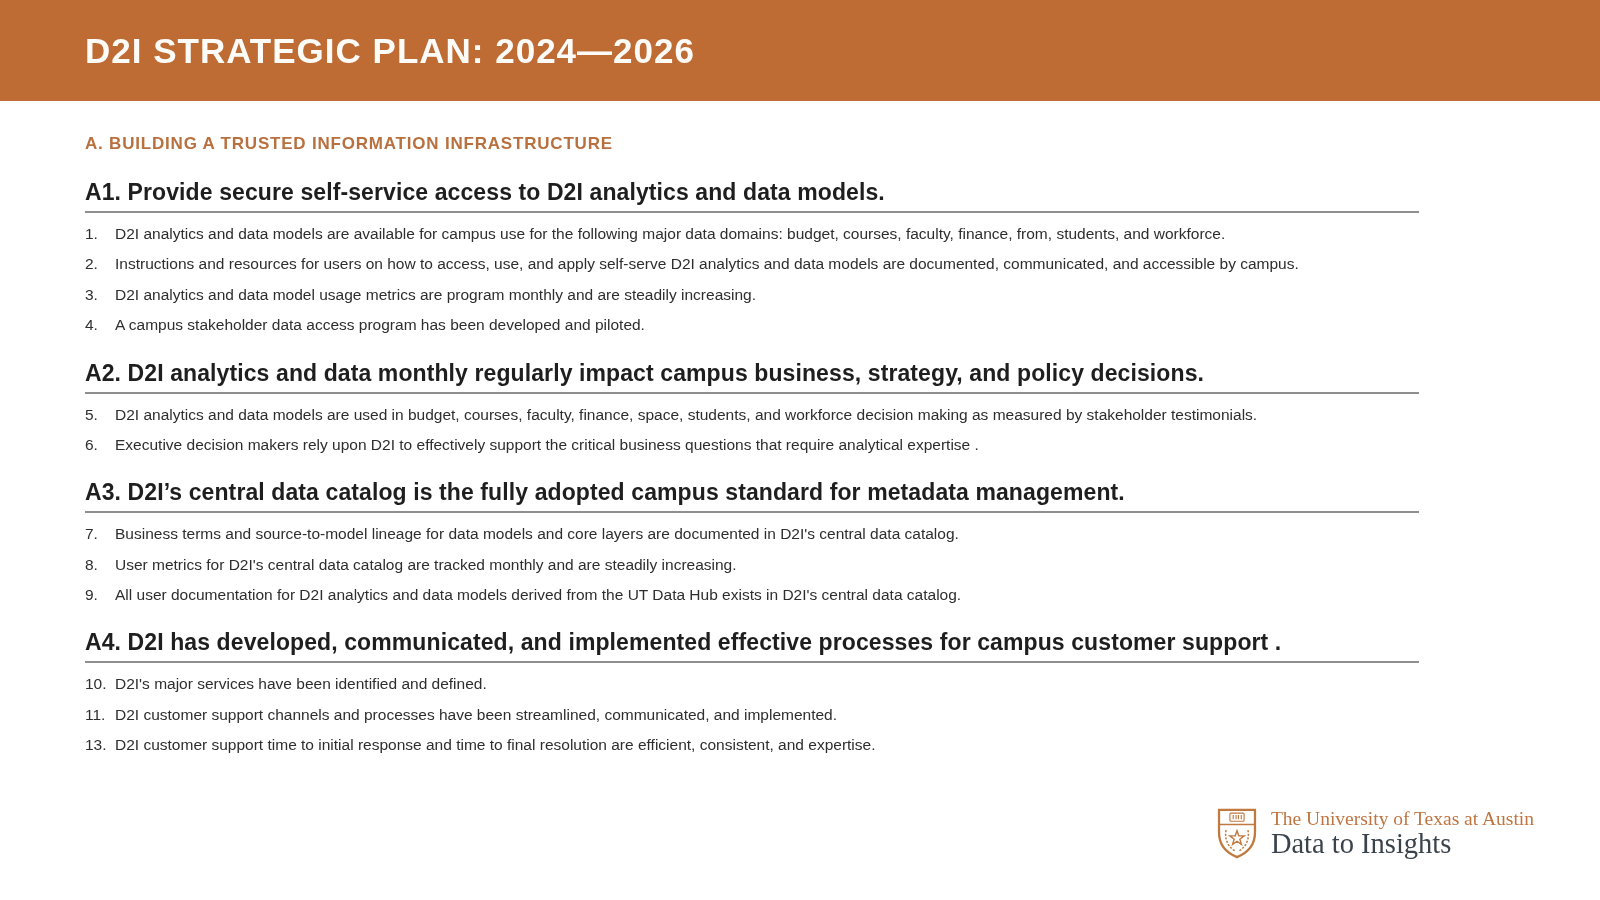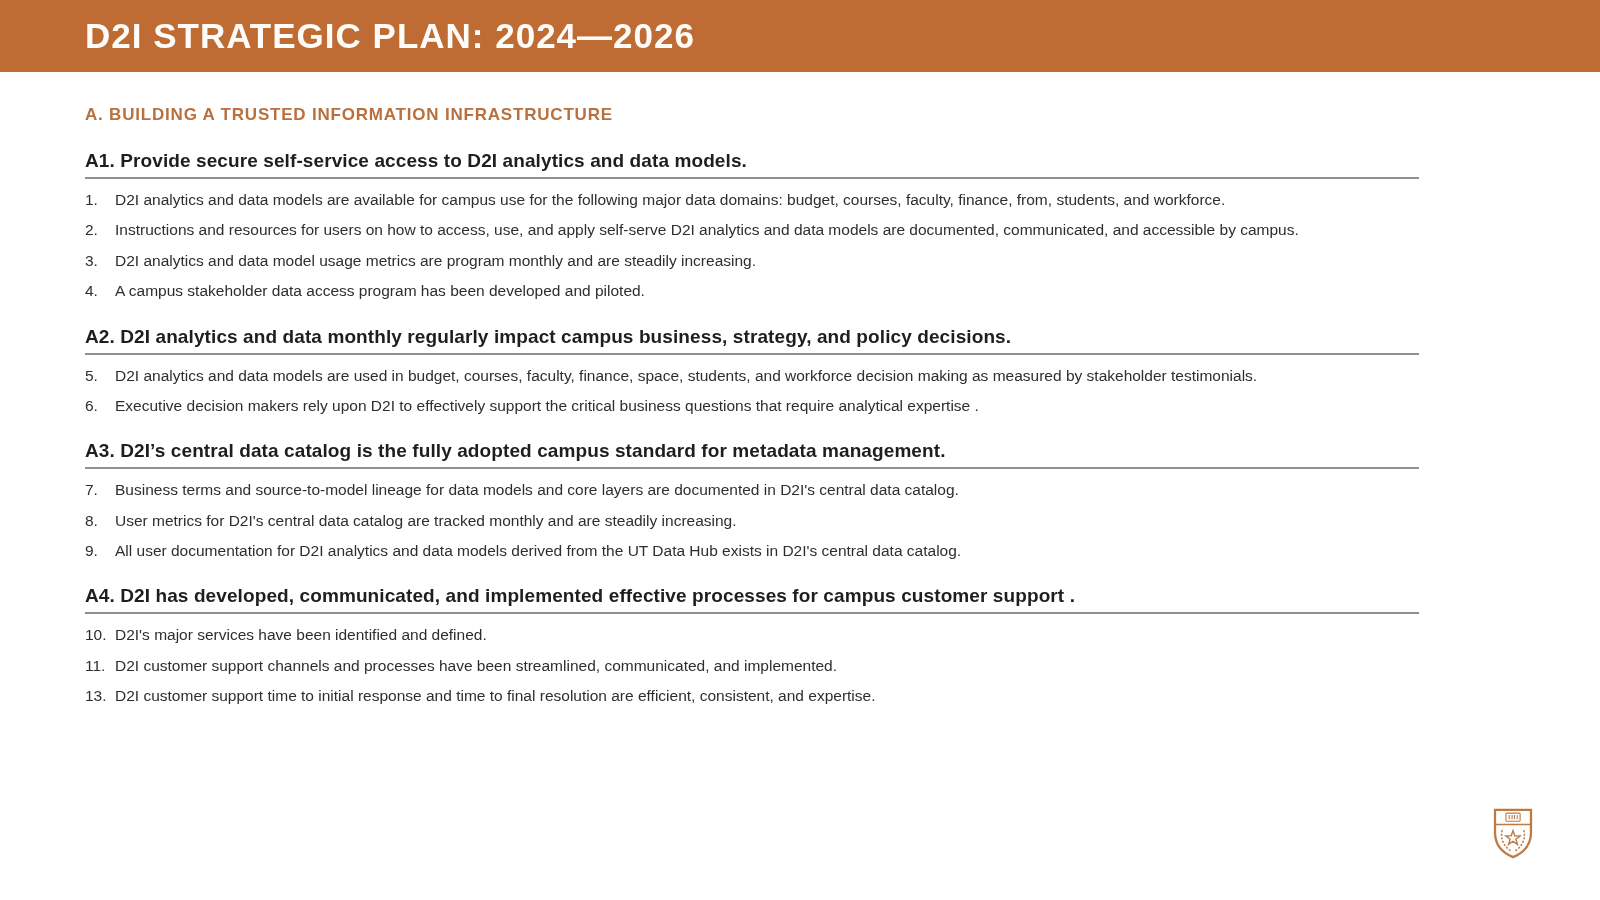--- a/index.html
+++ b/index.html
@@ -5,21 +5,21 @@
   html, body { margin: 0; padding: 0; }
   body {
     width: 1600px; height: 900px;
     background: #ffffff;
     font-family: "Liberation Sans", sans-serif;
     position: relative;
     overflow: hidden;
     -webkit-font-smoothing: antialiased;
   }
   .banner {
-    height: 72px;
+    height: 101px;
     background: #bf6b34;
     display: flex;
     align-items: center;
   }
   .banner h1 {
     margin: 0 0 0 85px;
     color: #fdfcf9;
     font-size: 35px;
     font-weight: 700;
     letter-spacing: 1px;
@@ -30,21 +30,21 @@
   }
   .section-heading {
     color: #b8703f;
     font-weight: 700;
     font-size: 17px;
     letter-spacing: 0.8px;
   }
   .group { margin-top: 25px; }
   .group-heading {
     margin: 0;
-    font-size: 19px;
+    font-size: 23px;
     font-weight: 700;
     color: #1e1e1e;
     letter-spacing: 0.1px;
     padding-bottom: 5px;
     border-bottom: 2px solid #8f8f8f;
   }
   ol.items {
     list-style: none;
     margin: 4px 0 0 0;
     padding: 0;
@@ -176,15 +176,19 @@
       <g fill="none" stroke="#c07a40" stroke-width="1.2">
         <rect x="14.5" y="6.5" width="15" height="8.5" rx="1"></rect>
         <path d="M18 8.5 V13 M21 8.5 V13 M23.5 8.5 V13 M26.5 8.5 V13"></path>
       </g>
       <path d="M22 25 L23.9 30.4 L29.6 30.5 L25 34 L26.7 39.5 L22 36.2 L17.3 39.5 L19 34 L14.4 30.5 L20.1 30.4 Z" fill="none" stroke="#c07a40" stroke-width="1.5"></path>
       <g fill="none" stroke="#c07a40" stroke-width="1.6" stroke-dasharray="2.2 1.6">
         <path d="M10.5 24.5 C8.5 33 12 42 20 46.5"></path>
         <path d="M33.5 24.5 C35.5 33 32 42 24 46.5"></path>
       </g>
     </svg>
+    <div class="logo-text">
+      <div class="logo-univ">The University of Texas at Austin</div>
+      <div class="logo-unit">Data to Insights</div>
+    </div>
   </footer>
 
 </div>
 
 </body></html>

